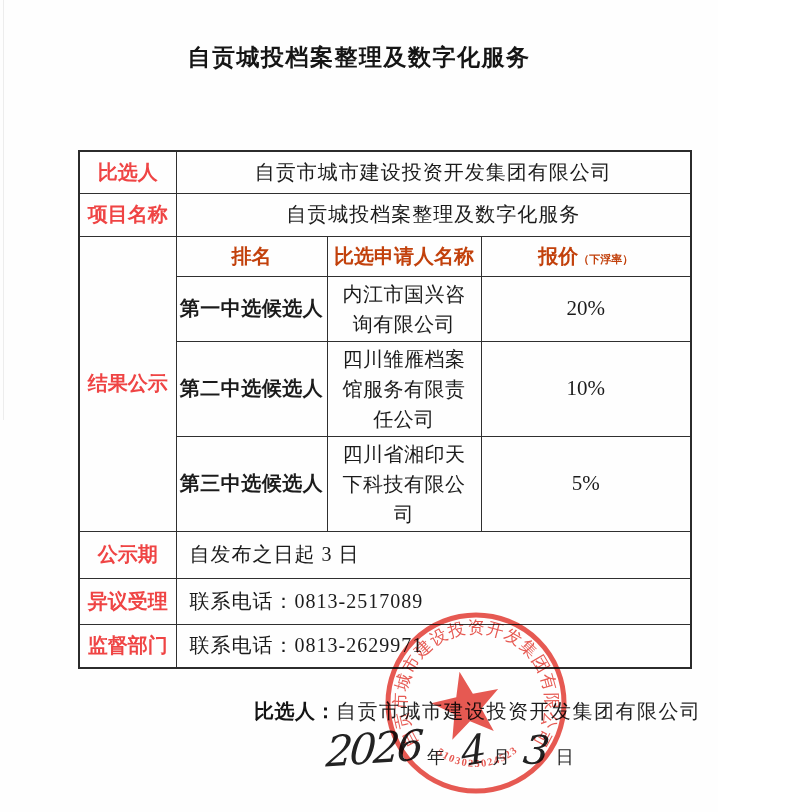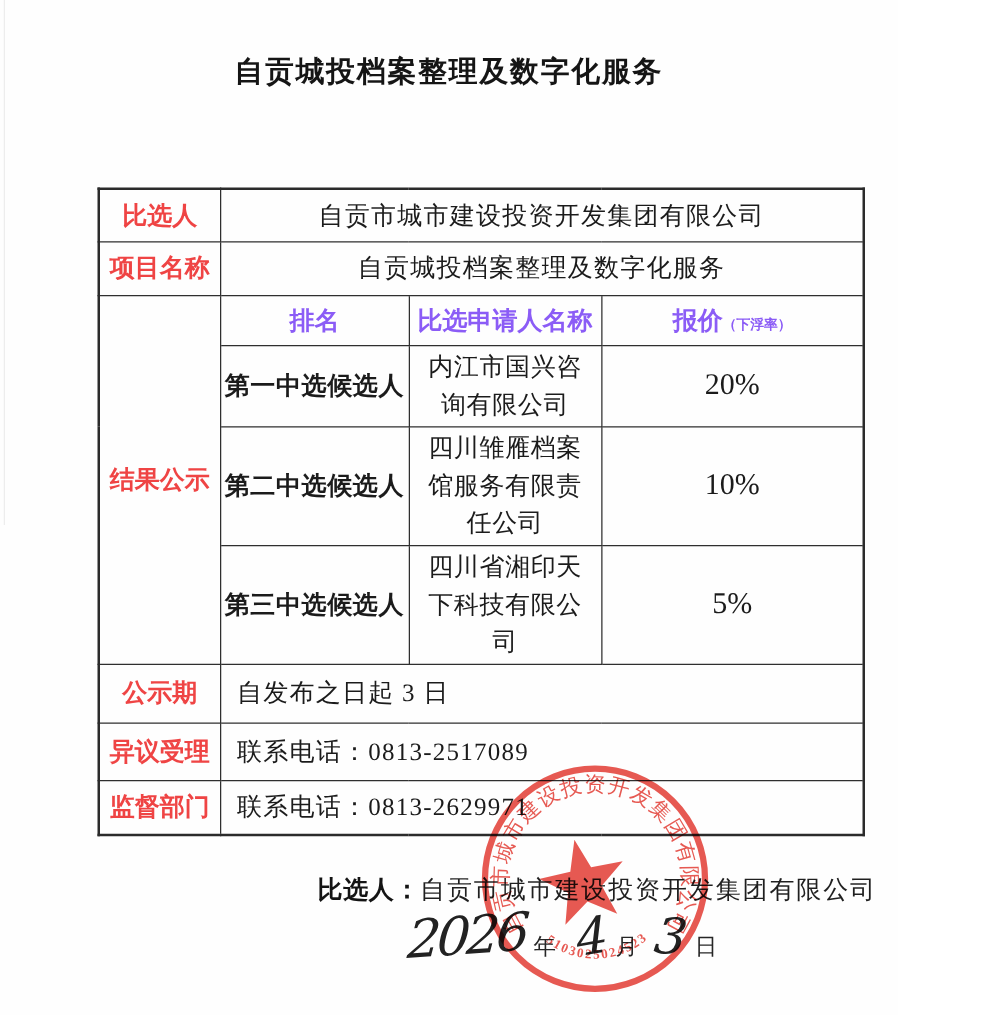--- a/index.html
+++ b/index.html
@@ -42,28 +42,28 @@
   .col-label{width:97px;}
   .col-rank{width:151px;}
   .col-name{width:154px;}
   .col-price{width:210px;}
   td.label-cell{
     font-family:"Liberation Sans","DejaVu Sans",sans-serif;
     font-weight:bold;text-align:center;font-size:20px;color:#ef4444;
   }
   td.header-cell{
     font-family:"Liberation Sans","DejaVu Sans",sans-serif;
-    font-weight:bold;text-align:center;font-size:20px;color:#8b5cf6;
+    font-weight:bold;text-align:center;font-size:20px;color:#c2410c;
   }
   .price-note{font-size:11px;font-weight:bold;letter-spacing:0px;}
   td.value-center{text-align:center;letter-spacing:1px;}
   td.value-left{text-align:left;padding-left:13px;letter-spacing:1px;margin-left:29px;}
   td.rank-cell{text-align:center;letter-spacing:0.5px;font-weight:bold;}
   td.name-cell{text-align:center;line-height:30px;letter-spacing:0.5px;padding:2px 12px;}
-  td.price-cell{text-align:center;font-size:24px;}
+  td.price-cell{text-align:center;font-size:21px;}
   .footer-signer{
     position:absolute;left:254px;top:698px;
     font-size:20px;letter-spacing:0.5px;white-space:nowrap;
   }
   .signer-label{
     font-family:"Liberation Sans","DejaVu Sans",sans-serif;
     font-weight:bold;color:#141414;
   }
   .signer-value{color:#1f1f1f;letter-spacing:1.5px;}
   .footer-date{

